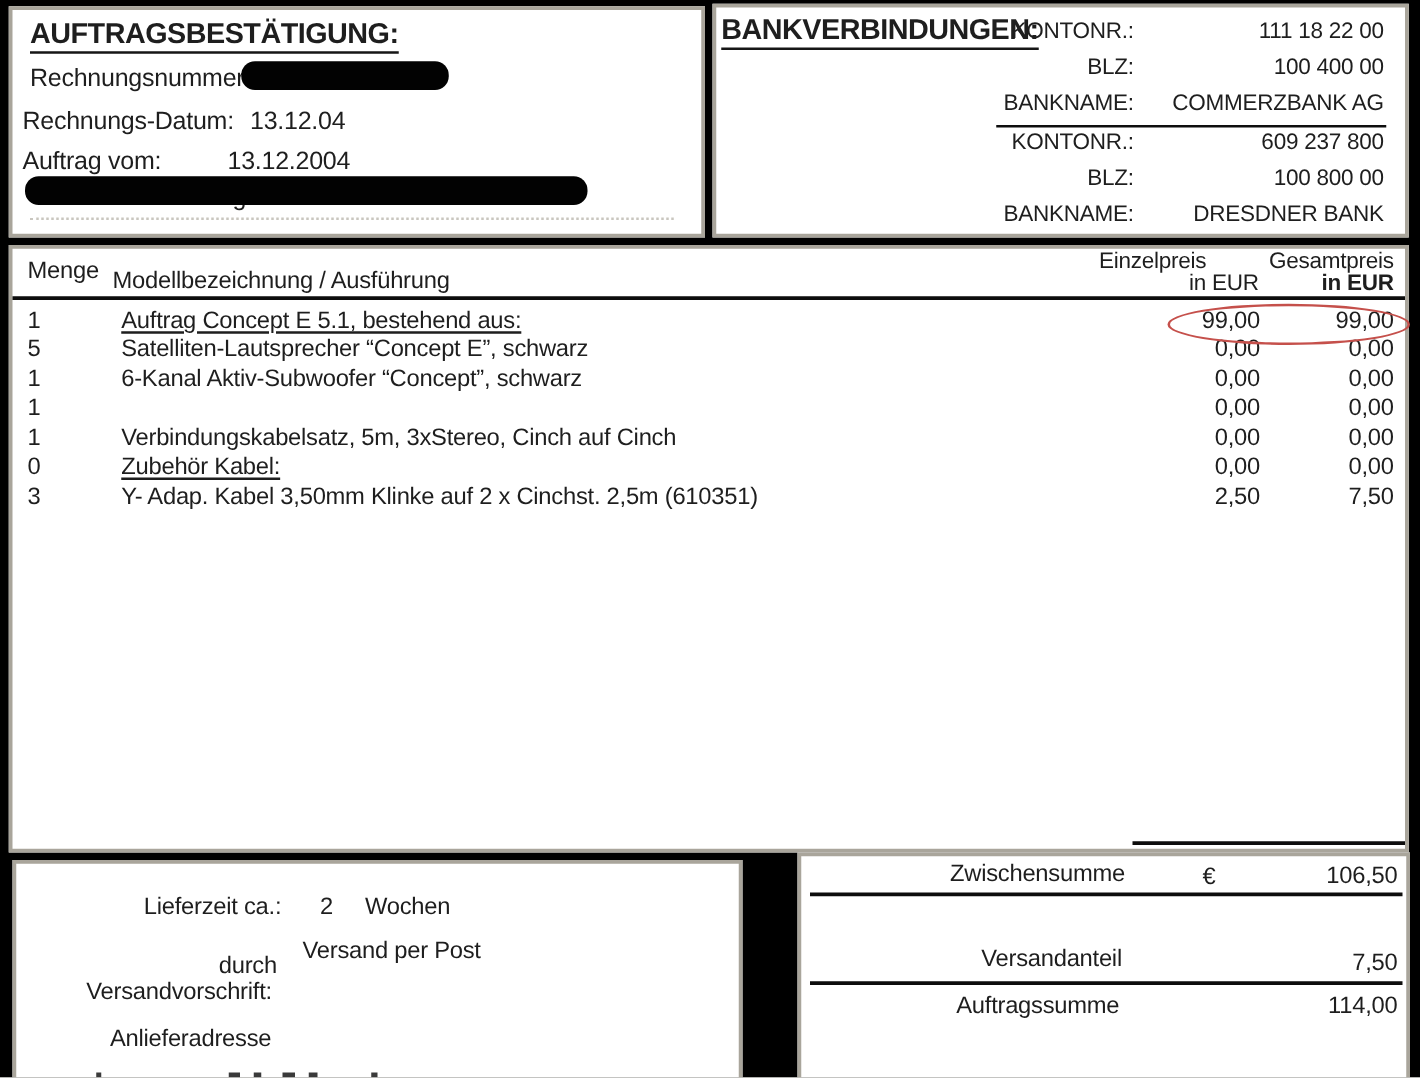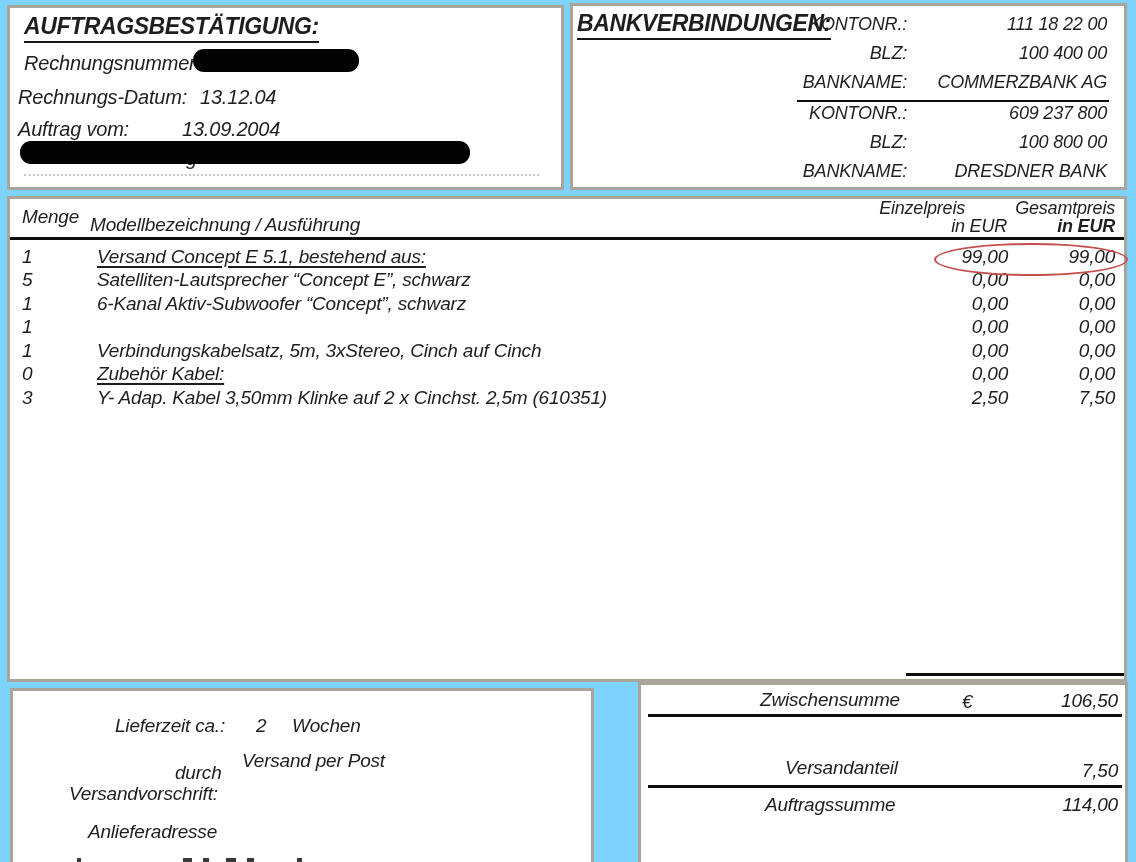--- a/index.html
+++ b/index.html
@@ -1,20 +1,20 @@
 <!DOCTYPE html>
 <html><head>
 <meta charset="utf-8">
 <style>
   html,body{margin:0;padding:0;background:#e8e6e1;}
   .canvas{
     position:relative;width:1136px;height:862px;overflow:hidden;
-    background:#7dd3fc;
+    background:#000000;
     font-family:"Liberation Sans","DejaVu Sans",sans-serif;
-    color:#1e1e1e;letter-spacing:-0.2px;font-style:italic;
+    color:#1e1e1e;letter-spacing:-0.2px;
   }
   .box{position:absolute;background:#ffffff;border:3px solid #a9a59b;}
   .t{position:absolute;white-space:nowrap;font-size:19px;color:#1e1e1e;line-height:1.1;}
   .s18{font-size:18px;}
   .s20{font-size:20px;}
   .r{text-align:right;}
   .title{font-weight:bold;font-size:23px;letter-spacing:-0.4px;
          border-bottom:2px solid #161616;padding-bottom:2px;}
   .bar{position:absolute;background:#020202;height:23px;border-radius:11px;z-index:3;}
   .hline{position:absolute;background:#0d0d0d;}
@@ -34,21 +34,21 @@
 
 <div class="canvas">
 
   <div class="box" style="left:7px;top:5px;width:551px;height:179px;">
     <span class="t title" style="left:14px;top:6px;">AUFTRAGSBESTÄTIGUNG:</span>
     <span class="t s20" style="left:14px;top:44px;">Rechnungsnummer</span>
     <div class="bar" style="left:183px;top:41px;width:166px;"></div>
     <span class="t s20" style="left:8px;top:78px;">Rechnungs-Datum:</span>
     <span class="t s20" style="left:190px;top:78px;">13.12.04</span>
     <span class="t s20" style="left:8px;top:110px;">Auftrag vom:</span>
-    <span class="t s20" style="left:172px;top:110px;">13.09.2004</span>
+    <span class="t s20" style="left:172px;top:110px;">13.12.2004</span>
     <span class="t peek" style="left:176px;top:139px;">g</span>
     <div class="bar" style="left:10px;top:133px;width:450px;"></div>
     <div class="dots" style="left:14px;top:166px;width:515px;"></div>
   </div>
 
   <div class="box" style="left:570px;top:3px;width:551px;height:181px;">
     <span class="t title" style="left:4px;top:5px;">BANKVERBINDUNGEN:</span>
 
     <span class="t s18 r" style="left:130px;top:9px;width:204px;">KONTONR.:</span>
     <span class="t s18 r" style="left:338px;top:9px;width:196px;">111 18 22 00</span>
@@ -77,21 +77,21 @@
     <span class="t s18 r" style="left:805px;top:0px;width:150px;">Einzelpreis</span>
     <span class="t s18 r" style="left:847px;top:18px;width:150px;">in EUR</span>
     <span class="t s18 r" style="left:955px;top:0px;width:150px;">Gesamtpreis</span>
     <span class="t s18 r" style="left:955px;top:18px;width:150px;font-weight:bold;">in EUR</span>
     <div class="hline" style="left:0px;top:38px;width:1114px;height:3px;"></div>
 
     <div class="ellipse" style="left:924px;top:44px;width:190px;height:29px;"></div>
 
     <div class="trow" style="top:48px;">
       <span class="t qty">1</span>
-      <span class="t desc u-desc">Versand Concept E 5.1, bestehend aus:</span>
+      <span class="t desc u-desc">Auftrag Concept E 5.1, bestehend aus:</span>
       <span class="t unit">99,00</span>
       <span class="t total">99,00</span>
     </div>
     <div class="trow" style="top:71px;">
       <span class="t qty">5</span>
       <span class="t desc">Satelliten-Lautsprecher “Concept E”, schwarz</span>
       <span class="t unit">0,00</span>
       <span class="t total">0,00</span>
     </div>
     <div class="trow" style="top:95px;">

